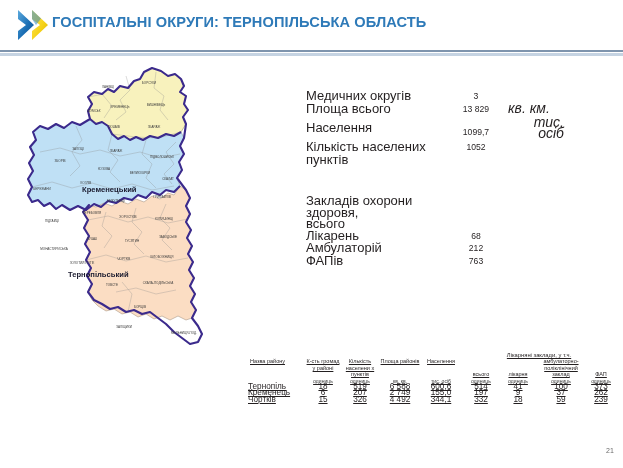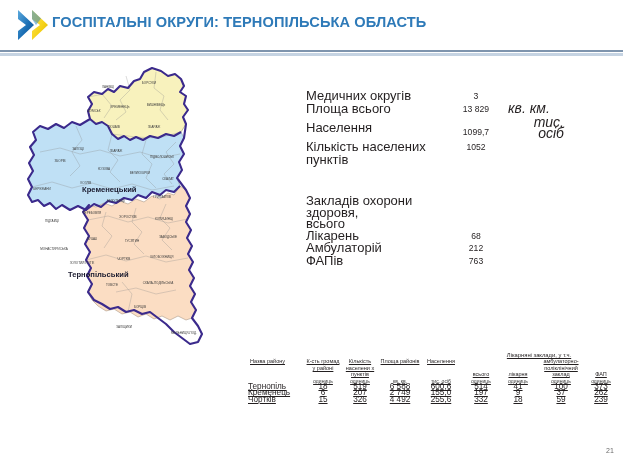--- a/index.html
+++ b/index.html
@@ -437,21 +437,21 @@
         <td class="body-num">197</td>
         <td class="body-num">9</td>
         <td class="body-num">37</td>
         <td class="body-num">262</td>
       </tr>
       <tr>
         <td class="body-name">Чортків</td>
         <td class="body-num">15</td>
         <td class="body-num">326</td>
         <td class="body-num">4 492</td>
-        <td class="body-num">255,6</td>
+        <td class="body-num">344,1</td>
         <td class="body-num">332</td>
         <td class="body-num">18</td>
         <td class="body-num">59</td>
         <td class="body-num">239</td>
       </tr>
     </tbody>
   </table>
 </div>
 
 <div id="page-number">21</div>

